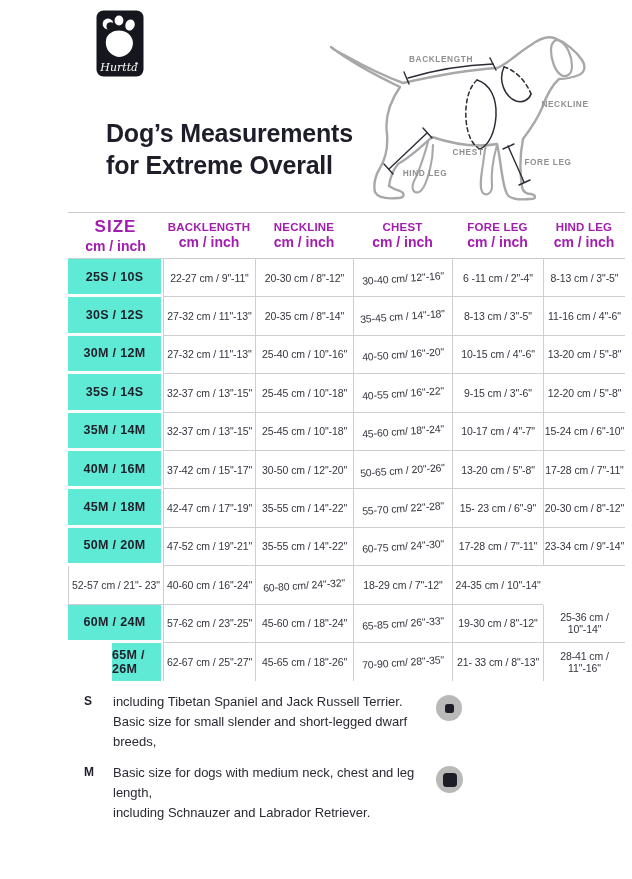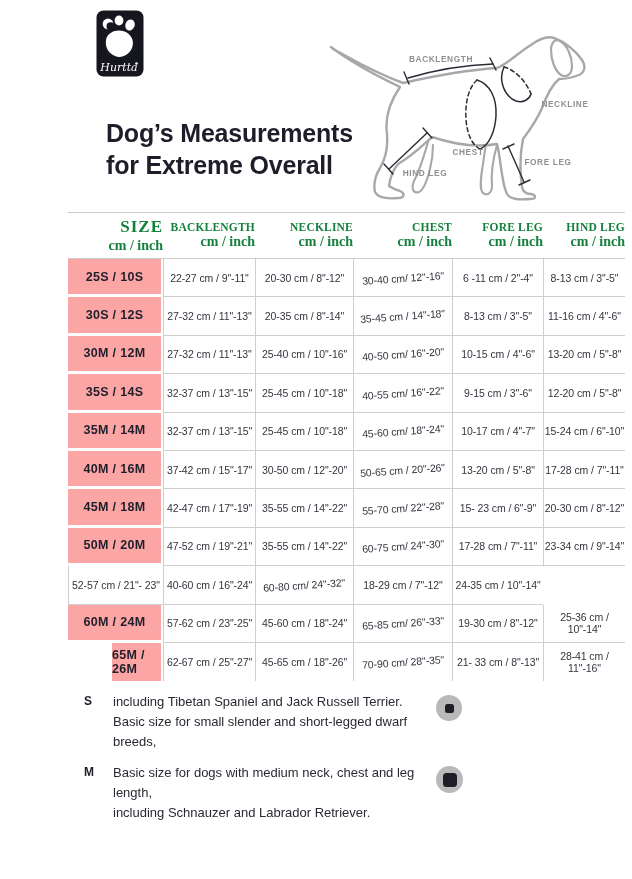--- a/index.html
+++ b/index.html
@@ -29,30 +29,30 @@
     font-size:8.3px;font-weight:bold;fill:#909090;letter-spacing:0.6px;
   }
 
   
   .size-table{position:absolute;left:68px;top:212px;width:557px;}
   .thead{
     display:grid;grid-template-columns:95px 92px 98px 99px 91px 82px;
     border-top:1px solid #cccccc;border-bottom:1px solid #cccccc;
     height:45px;align-items:center;
   }
-  .hcell{text-align:right;color:#15803d;font-family:Liberation Serif, serif;}
+  .hcell{text-align:center;color:#a21caf;}
   .hmain{display:block;font-size:11.5px;font-weight:bold;letter-spacing:0.2px;}
   .hsub{display:block;font-size:14px;font-weight:bold;margin-top:1px;}
   .hcell.size-h .hmain{font-size:17px;letter-spacing:1px;}
   .trow{
     display:grid;grid-template-columns:95px 92px 98px 99px 91px 82px;
     height:38.4px;box-sizing:border-box;
   }
   .size-cell{
-    background:#fca5a5;margin-right:2px;
+    background:#5eead4;margin-right:2px;
     display:flex;align-items:center;justify-content:center;
     font-size:12.5px;font-weight:bold;color:#1f1f2b;letter-spacing:0.3px;
     border-bottom:3px solid #ffffff;box-sizing:border-box;
   }
   .vcell{
     display:flex;align-items:center;justify-content:center;
     font-size:10.5px;color:#34343e;text-align:center;
     border-left:1px solid #cfcfcf;border-bottom:1px solid #cfcfcf;
     box-sizing:border-box;letter-spacing:-0.1px;
   }

